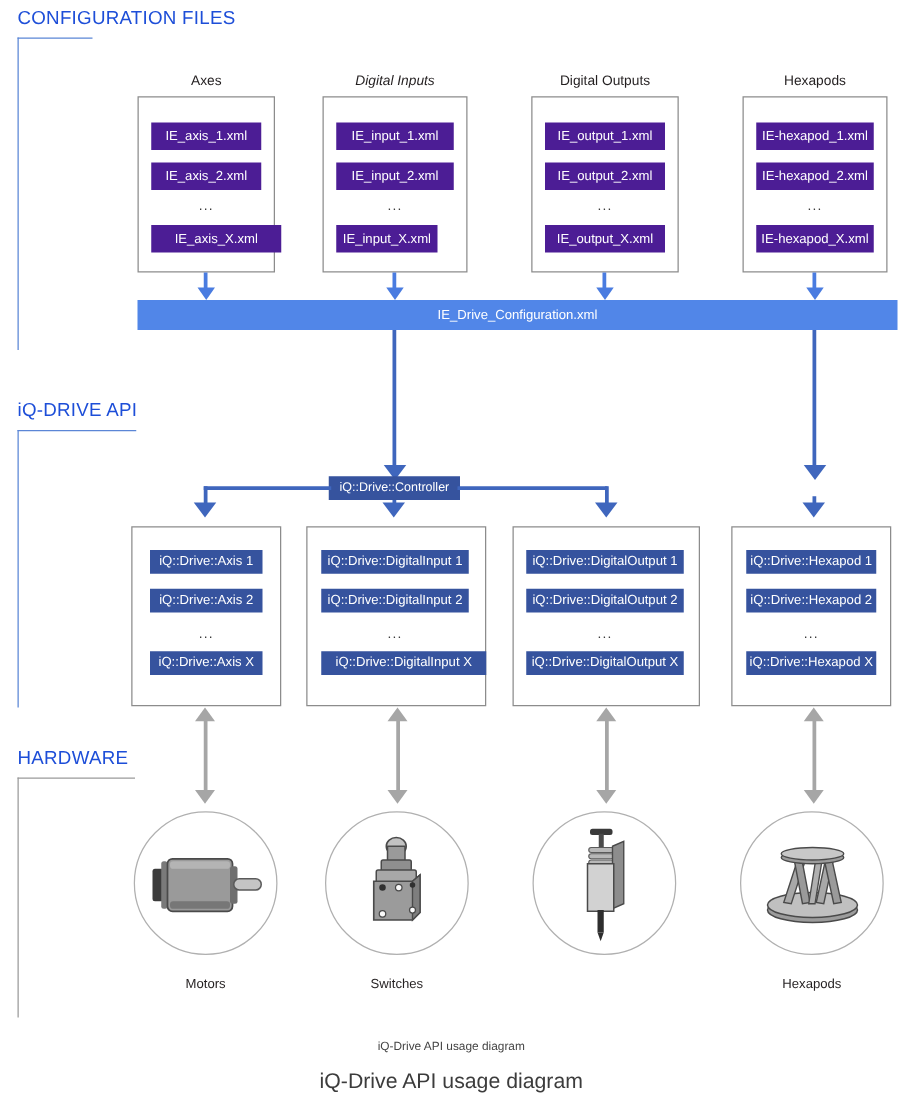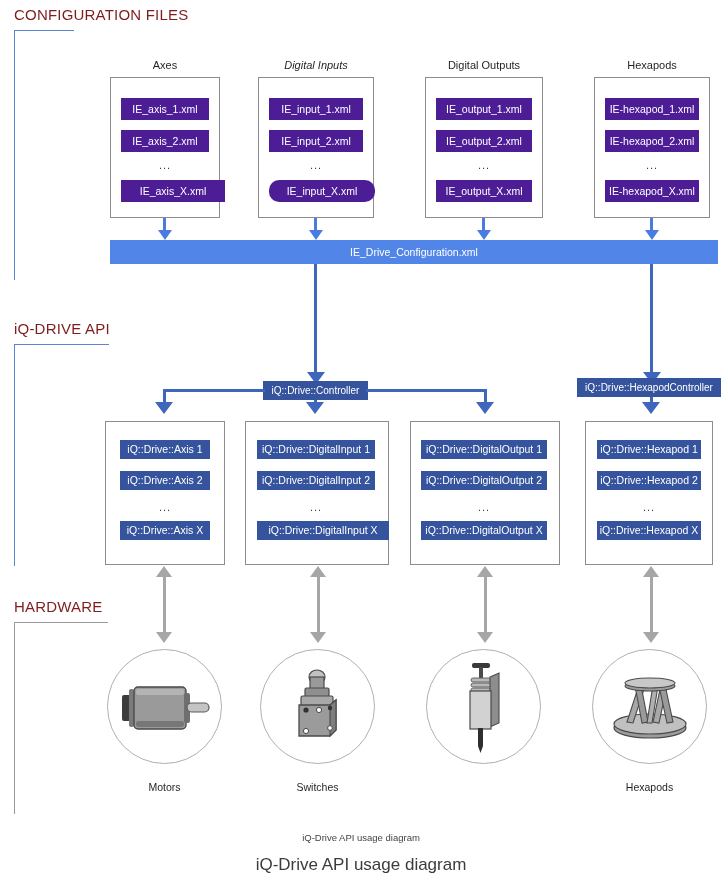--- a/index.html
+++ b/index.html
@@ -6,21 +6,21 @@
   body{
     width:722px;height:894px;position:relative;overflow:hidden;
     font-family:"Liberation Sans","DejaVu Sans",sans-serif;
     color:#231f20;
   }
   .stage{position:absolute;left:0;top:0;width:722px;height:894px;}
   .abs{position:absolute;}
 
   
   .sec-label{
-    position:absolute;font-size:15px;letter-spacing:.2px;color:#7f1d1d;
+    position:absolute;font-size:15px;letter-spacing:.2px;color:#1d4ed8;
     white-space:nowrap;
   }
   .bracket{
     position:absolute;box-sizing:border-box;
     border-left:1.4px solid #5b86d6;border-top:1.4px solid #5b86d6;
   }
   .bracket.gray{border-left-color:#9a9a9a;border-top-color:#9a9a9a;}
 
   
   .col-cap{
@@ -126,21 +126,21 @@
   <div class="group-box" style="left:594px;top:77px;width:116px;height:141px;"></div>
 
   <div class="chip light" style="left:121px;top:98px;width:88px;height:22px;">IE_axis_1.xml</div>
   <div class="chip light" style="left:121px;top:130px;width:88px;height:22px;">IE_axis_2.xml</div>
   <div class="ellipsis" style="left:121px;top:160px;width:88px;">...</div>
   <div class="chip light" style="left:121px;top:180px;width:104px;height:22px;">IE_axis_X.xml</div>
 
   <div class="chip light" style="left:269px;top:98px;width:94px;height:22px;">IE_input_1.xml</div>
   <div class="chip light" style="left:269px;top:130px;width:94px;height:22px;">IE_input_2.xml</div>
   <div class="ellipsis" style="left:269px;top:160px;width:94px;">...</div>
-  <div class="chip light" style="left:269px;top:180px;width:106px;height:22px;border-radius:10px;">IE_input_X.xml</div>
+  <div class="chip light" style="left:269px;top:180px;width:81px;height:22px;">IE_input_X.xml</div>
 
   <div class="chip light" style="left:436px;top:98px;width:96px;height:22px;">IE_output_1.xml</div>
   <div class="chip light" style="left:436px;top:130px;width:96px;height:22px;">IE_output_2.xml</div>
   <div class="ellipsis" style="left:436px;top:160px;width:96px;">...</div>
   <div class="chip light" style="left:436px;top:180px;width:96px;height:22px;">IE_output_X.xml</div>
 
   <div class="chip light" style="left:605px;top:98px;width:94px;height:22px;">IE-hexapod_1.xml</div>
   <div class="chip light" style="left:605px;top:130px;width:94px;height:22px;">IE-hexapod_2.xml</div>
   <div class="ellipsis" style="left:605px;top:160px;width:94px;">...</div>
   <div class="chip light" style="left:605px;top:180px;width:94px;height:22px;">IE-hexapod_X.xml</div>
@@ -159,21 +159,20 @@
 
   <div class="wide-bar" style="left:110px;top:240px;width:608px;height:24px;">IE_Drive_Configuration.xml</div>
 
   <div class="vline" style="left:314px;top:264px;width:3px;height:110px;"></div>
   <div class="arrow-d" style="left:307px;top:372px;"></div>
 
   <div class="vline" style="left:650px;top:264px;width:3px;height:110px;"></div>
   <div class="arrow-d" style="left:643px;top:372px;"></div>
 
   <div class="chip dark" style="left:263px;top:381px;width:105px;height:19px;font-size:10px;">iQ::Drive::Controller</div>
-  <div class="chip dark" style="left:577px;top:378px;width:144px;height:19px;font-size:10px;">iQ::Drive::HexapodController</div>
 
   <div class="hline" style="left:163px;top:389px;width:102px;height:2.5px;"></div>
   <div class="hline" style="left:366px;top:389px;width:120px;height:2.5px;"></div>
 
   <div class="vline" style="left:163px;top:389px;width:2.5px;height:15px;"></div>
   <div class="arrow-d" style="left:155px;top:402px;"></div>
 
   <div class="vline" style="left:314px;top:400px;width:2.5px;height:4px;"></div>
   <div class="arrow-d" style="left:306px;top:402px;"></div>
 

